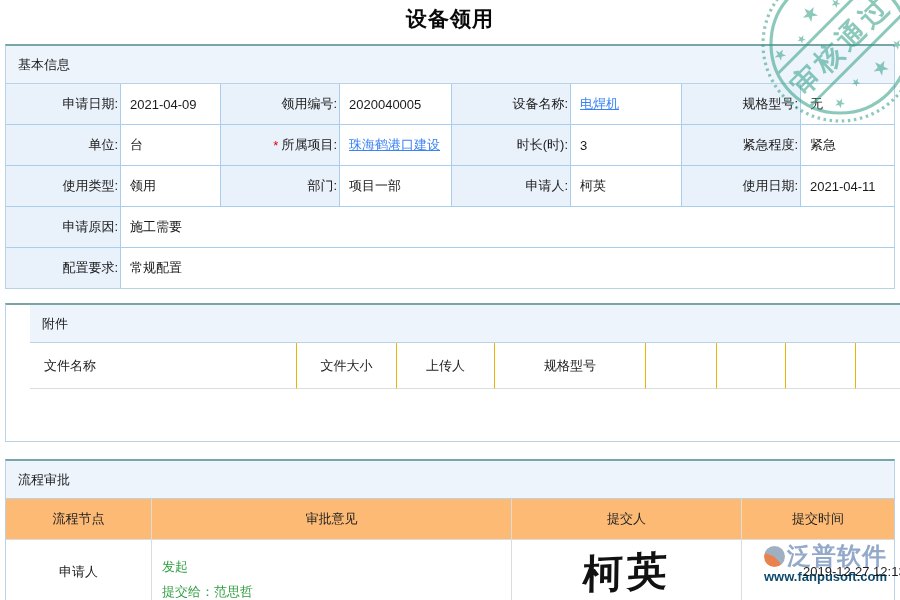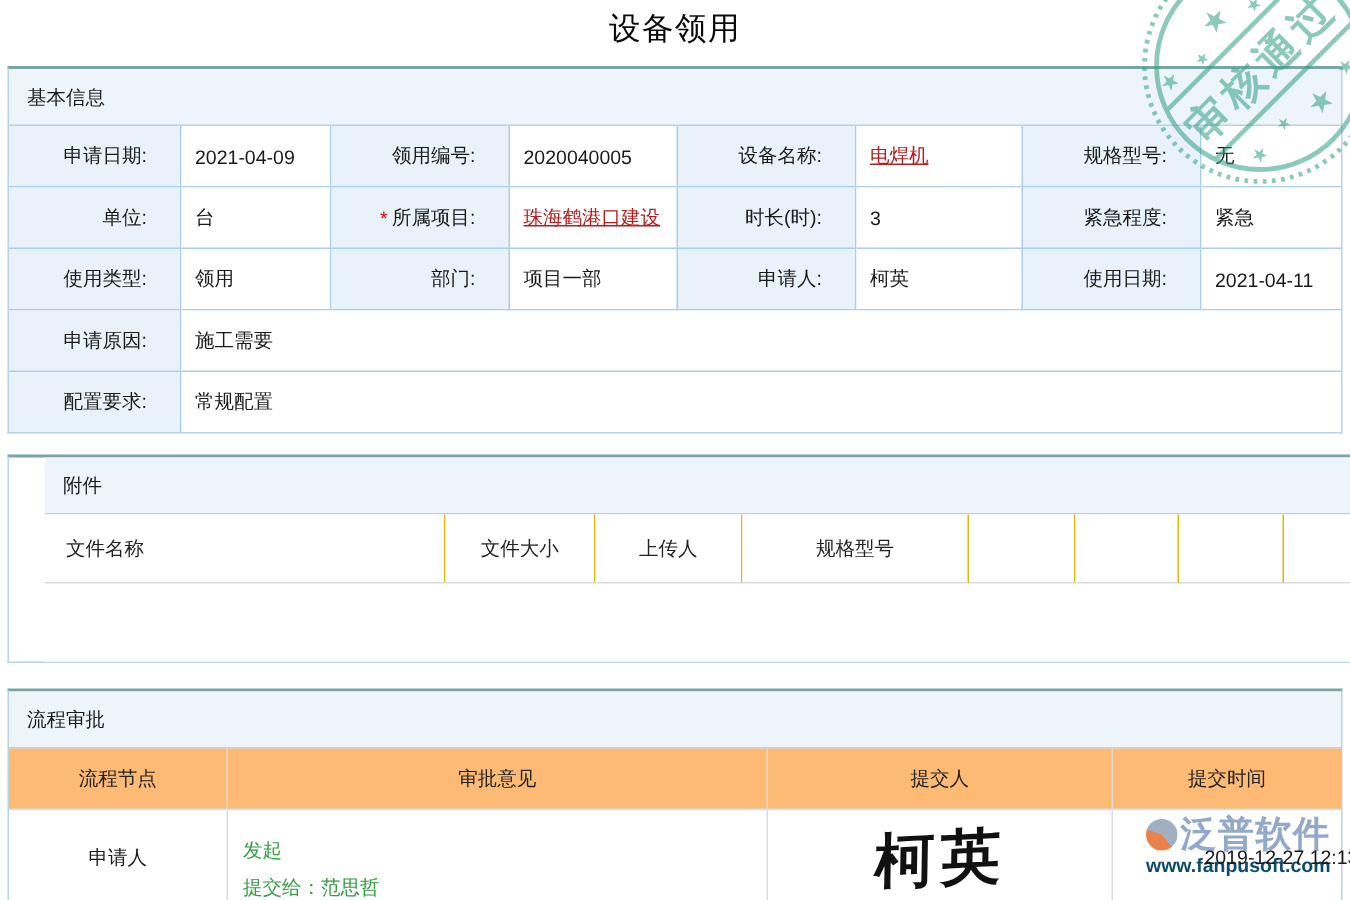--- a/index.html
+++ b/index.html
@@ -5,46 +5,46 @@
   html,body{margin:0;padding:0;}
   body{
     width:900px;height:600px;position:relative;overflow:hidden;
     background:#ffffff;
     font-family:"Liberation Sans","DejaVu Sans",sans-serif;
     font-size:13px;color:#1a1a1a;
   }
   
   .page-title{
     position:absolute;top:5px;left:0;width:900px;text-align:center;
-    font-size:21px;font-weight:normal;color:#0a0a0a;letter-spacing:1px;
+    font-size:21px;font-weight:bold;color:#0a0a0a;letter-spacing:1px;
   }
   
   .section{
     position:absolute;left:5px;width:888px;
     border:1px solid #b9d2e6;border-top:2px solid #78a5a6;
     background:#fff;
   }
   .section-head{
     height:37px;background:#eef4fc;display:flex;align-items:center;
     padding-left:12px;border-bottom:1px solid #b9d2e6;color:#1a1a1a;
   }
   
   .t1-grid{display:grid;grid-template-columns:115px 100px 119px 112px 119px 111px 119px 1fr;}
   .t1-grid .cell{
     height:40px;display:flex;align-items:center;
     border-right:1px solid #a9cdec;border-bottom:1px solid #a9cdec;
     overflow:hidden;white-space:nowrap;
   }
-  .t1-grid .lab{background:#e9f1fa;justify-content:flex-end;padding-right:22px;}
+  .t1-grid .lab{background:#e9f1fa;justify-content:flex-end;padding-right:2px;}
   .t1-grid .val{background:#fff;padding-left:9px;}
   .t1-grid .no-br{border-right:none;}
   .t1-grid .no-bb{border-bottom:none;}
   .t1-grid .span7{grid-column:span 7;}
   .req{color:#e00000;margin-right:3px;}
-  a.lnk{color:#b91c1c;text-decoration:underline;cursor:pointer;}
+  a.lnk{color:#3b82f6;text-decoration:underline;cursor:pointer;}
   
   .t2-grid{display:grid;grid-template-columns:267px 100px 98px 151px 71px 69px 70px 1fr;}
   .t2-grid .hcell{
     height:45px;display:flex;align-items:center;justify-content:center;
     border-right:1px solid #eab308;border-bottom:1px solid #dcdcdc;
     background:#fff;color:#222;
   }
   .t2-grid .hcell.first{justify-content:flex-start;padding-left:14px;}
   .t2-grid .hcell.last{border-right:none;}
   .t2-empty{height:52px;background:#fff;}

